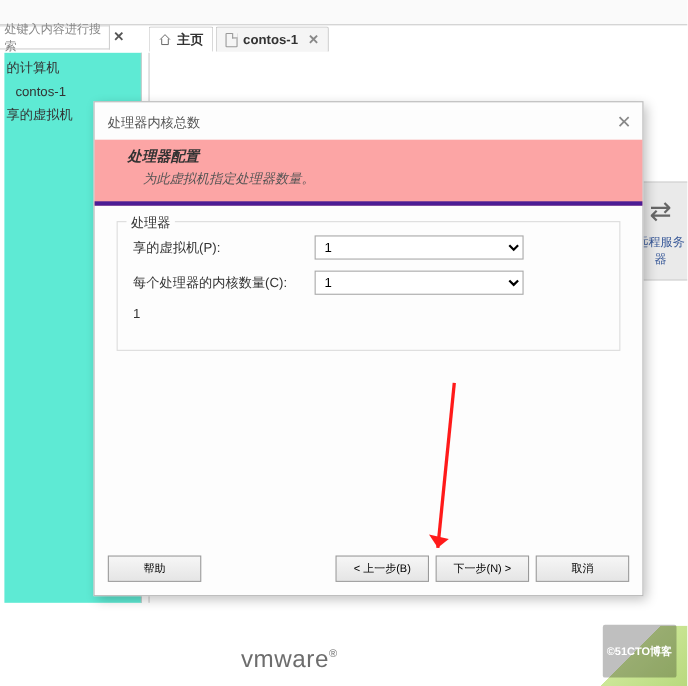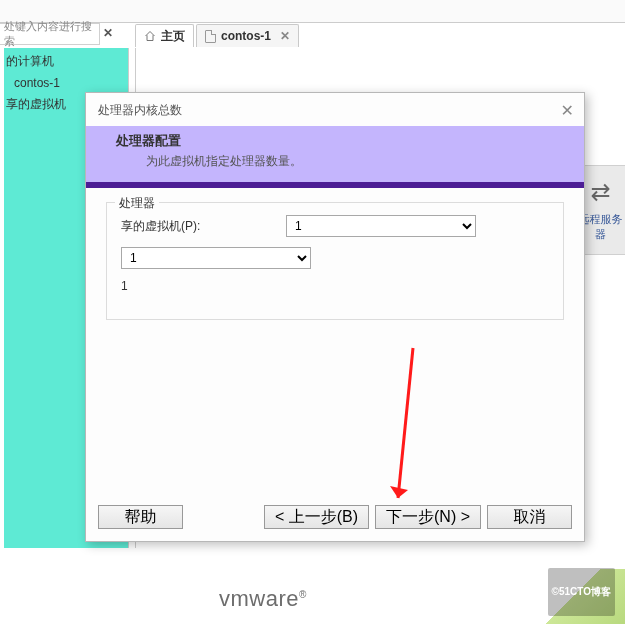--- a/index.html
+++ b/index.html
@@ -128,26 +128,27 @@
     .dialog-title {
       padding: 8px 10px 6px 12px;
       font-size: 12px;
       color: #555;
       display: flex;
       justify-content: space-between;
       align-items: center;
     }
     .dialog-close { color: #888; cursor: pointer; font-size: 16px; font-weight: 300; }
     .dialog-header {
-      background: #c4b5fd;
+      background: #fca5a5;
       padding: 6px 14px 12px 30px;
-      border-bottom: 6px solid #4c1d95;
+      border-bottom: 4px solid #4c1d95;
+      font-style: italic;
     }
     .dialog-header h3 { font-size: 13px; font-weight: bold; margin-bottom: 3px; }
-    .dialog-header p { font-size: 12px; color: #555; margin-left: 30px; }
+    .dialog-header p { font-size: 12px; color: #555; margin-left: 14px; }
     .dialog-body {
       padding: 14px 20px;
       flex: 1;
     }
     .fieldset {
       border: 1px solid #dcdcdc;
       padding: 12px 14px 16px 14px;
       font-size: 12px;
       position: relative;
     }
@@ -182,21 +183,21 @@
       gap: 6px;
       align-items: center;
     }
     .dialog-footer .spacer { flex: 1; }
     .btn {
       height: 24px;
       min-width: 85px;
       padding: 0 10px;
       border: 1px solid #999;
       background: linear-gradient(#f6f6f6, #e5e5e5);
-      font-size: 16px;
+      font-size: 10px;
       cursor: pointer;
       font-family: inherit;
     }
     
     .arrow {
       position: absolute;
       pointer-events: none;
     }
     
     .right-panel {
@@ -303,20 +304,21 @@
   <div class="dialog-body">
     <div class="fieldset">
       <div class="fieldset-legend">处理器</div>
       <div class="form-row">
         <label>享的虚拟机(P):</label>
         <select>
           <option>1</option>
         </select>
       </div>
       <div class="form-row">
+        <label>每个处理器的内核数量(C):</label>
         <select>
           <option>1</option>
         </select>
       </div>
       <div class="form-row">
         <span class="val">1</span>
       </div>
     </div>
   </div>
   <div class="dialog-footer">

